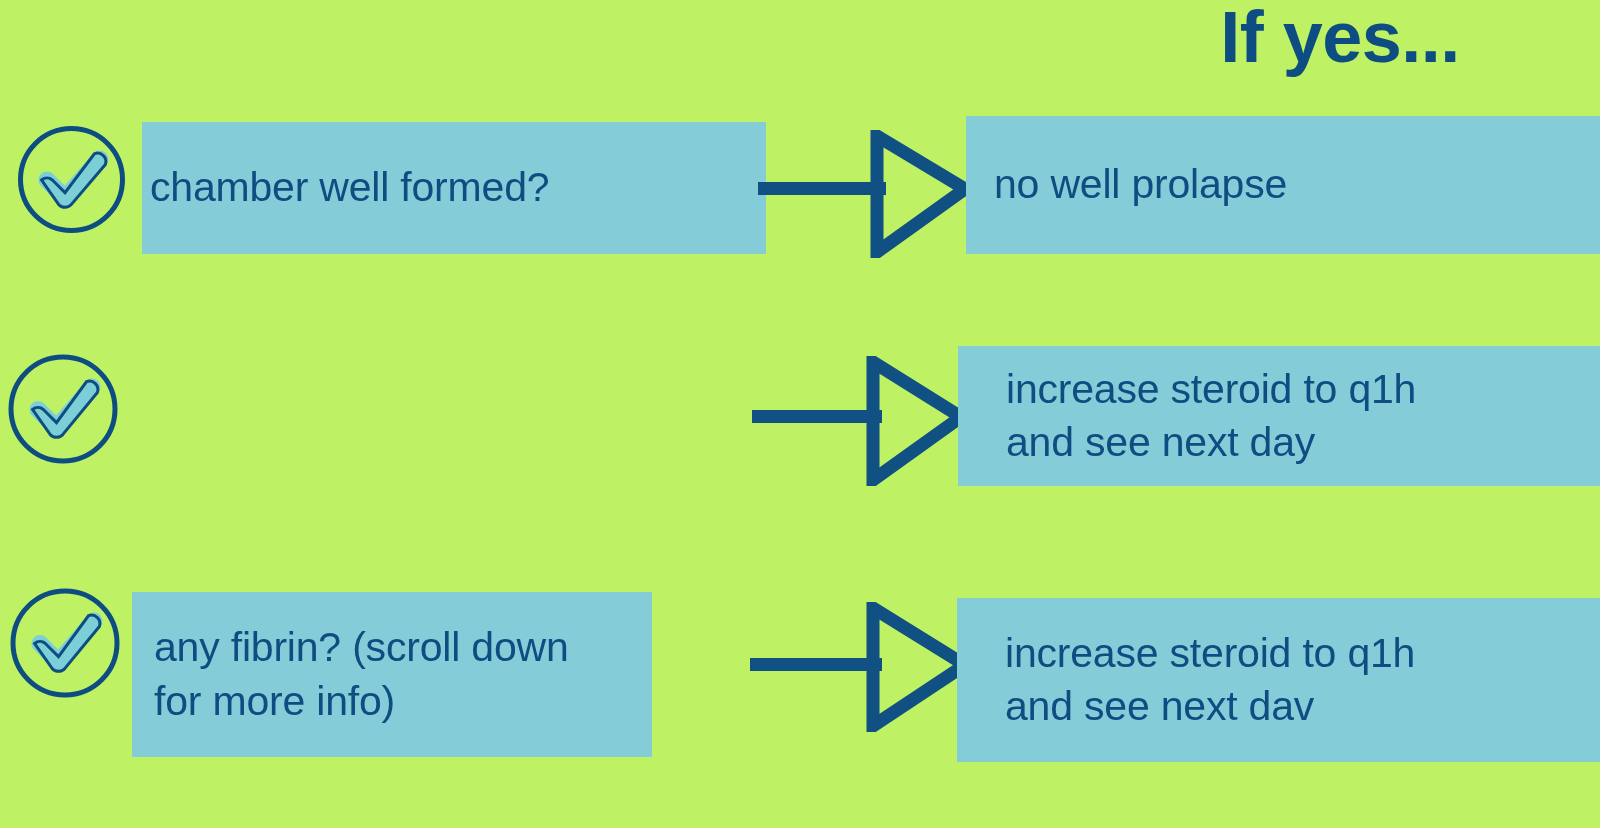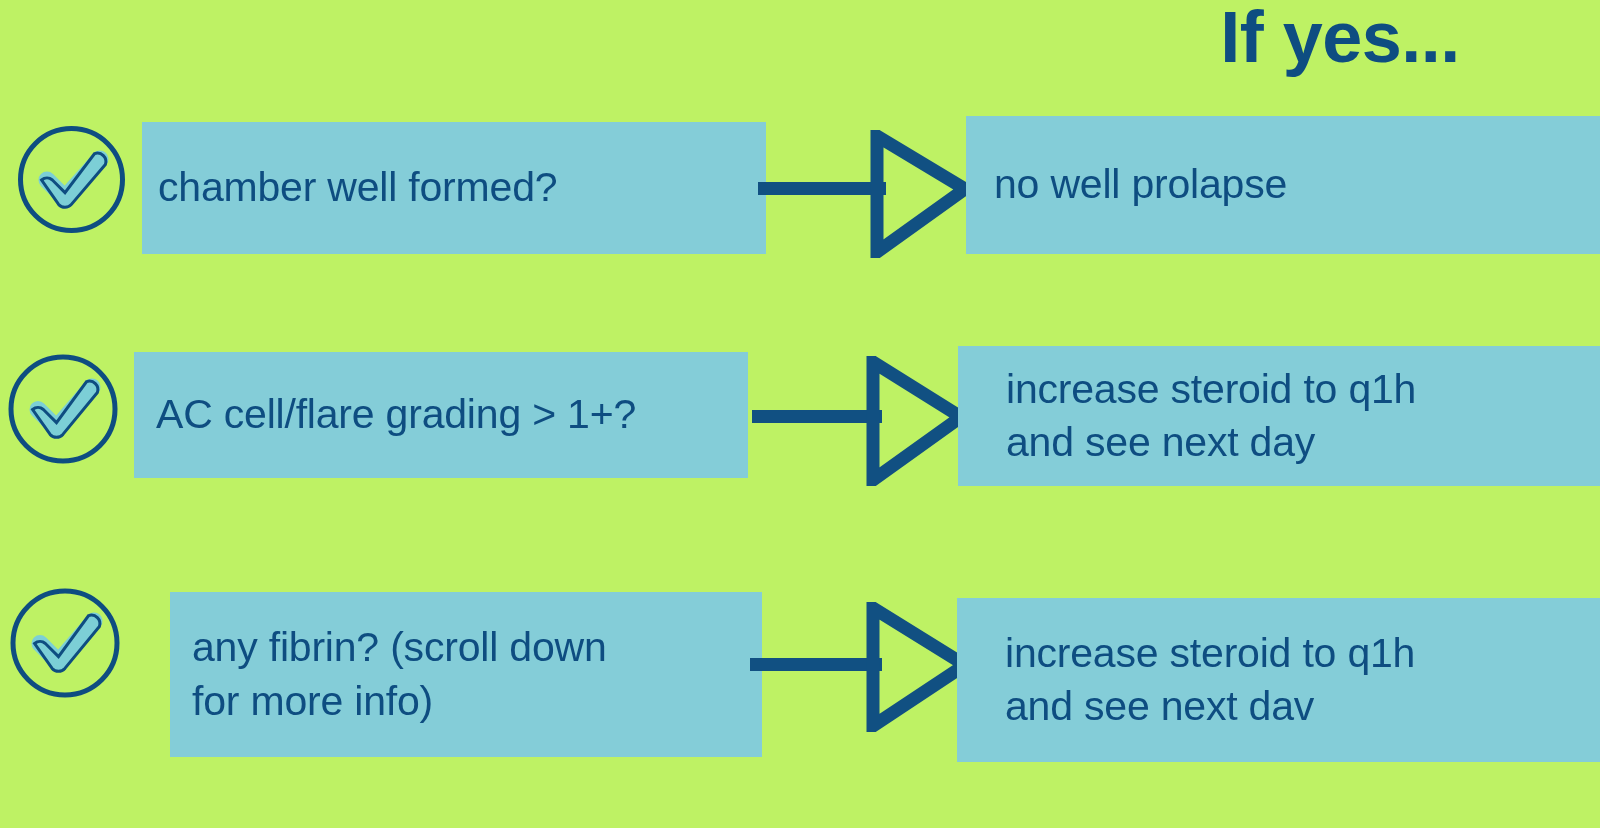--- a/index.html
+++ b/index.html
@@ -62,28 +62,28 @@
     box-sizing: border-box;
     display: flex;
     align-items: center;
   }
   .box-text {
     color: #0e4d81;
     font-size: 41px;
     line-height: 1.30;
     letter-spacing: -0.2px;
     white-space: pre-line;
-    padding-left: 16px;
+    padding-left: 8px;
     padding-right: 10px;
   }
 
   
   .box-q1 { left: 142px; top: 22px; width: 624px; height: 132px; }
   .box-q2 { left: 134px; top: 22px; width: 614px; height: 126px; }
-  .box-q3 { left: 132px; top: 32px; width: 592px; height: 165px; margin-left: 38px; }
+  .box-q3 { left: 132px; top: 32px; width: 520px; height: 165px; }
 
   
   .box-a1 { left: 966px; top: 16px; width: 640px; height: 138px; }
   .box-a2 { left: 958px; top: 16px; width: 648px; height: 140px; }
   .box-a3 { left: 957px; top: 38px; width: 649px; height: 164px; }
 
   .box-q3 .box-text, .box-q2 .box-text { padding-left: 22px; }
   .box-a2 .box-text, .box-a3 .box-text { padding-left: 48px; }
   .box-a1 .box-text { padding-left: 28px; }
 
@@ -135,23 +135,20 @@
   <div class="row row-2">
 
     <span class="check-icon" style="left:4px; top:20px;">
       <svg width="118" height="118" viewBox="0 0 118 118">
         <circle cx="59" cy="59" r="52" fill="none" stroke="#0e4d81" stroke-width="5"></circle>
         <path d="M34 59.5 L52.5 78 L88 37" fill="none" stroke="#7ccfd6" stroke-width="17" stroke-linecap="round" stroke-linejoin="round"></path>
         <path d="M28.6 59.5 A8.5 8.5 0 0 1 39.4 59.5 L52.5 72.6 L82.6 31.6 A8.5 8.5 0 0 1 93.4 42.4 L58.9 84.4 A8.5 8.5 0 0 1 46.1 84.4 Z" fill="none" stroke="#0e4d81" stroke-width="3"></path>
       </svg>
     </span>
 
-    <div class="box box-q2">
-      <span class="box-text">AC cell/flare grading &gt; 1+?</span>
-    </div>
 
     <span class="arrow" style="left:752px; top:26px;">
       <svg width="220" height="130" viewBox="0 0 220 130">
         <rect x="0" y="54" width="130" height="13" fill="#115082"></rect>
         <path d="M121 6 L209 61 L121 124 Z" fill="none" stroke="#115082" stroke-width="13" stroke-linejoin="miter"></path>
       </svg>
     </span>
 
     <div class="box box-a2">
       <span class="box-text">increase steroid to q1h

